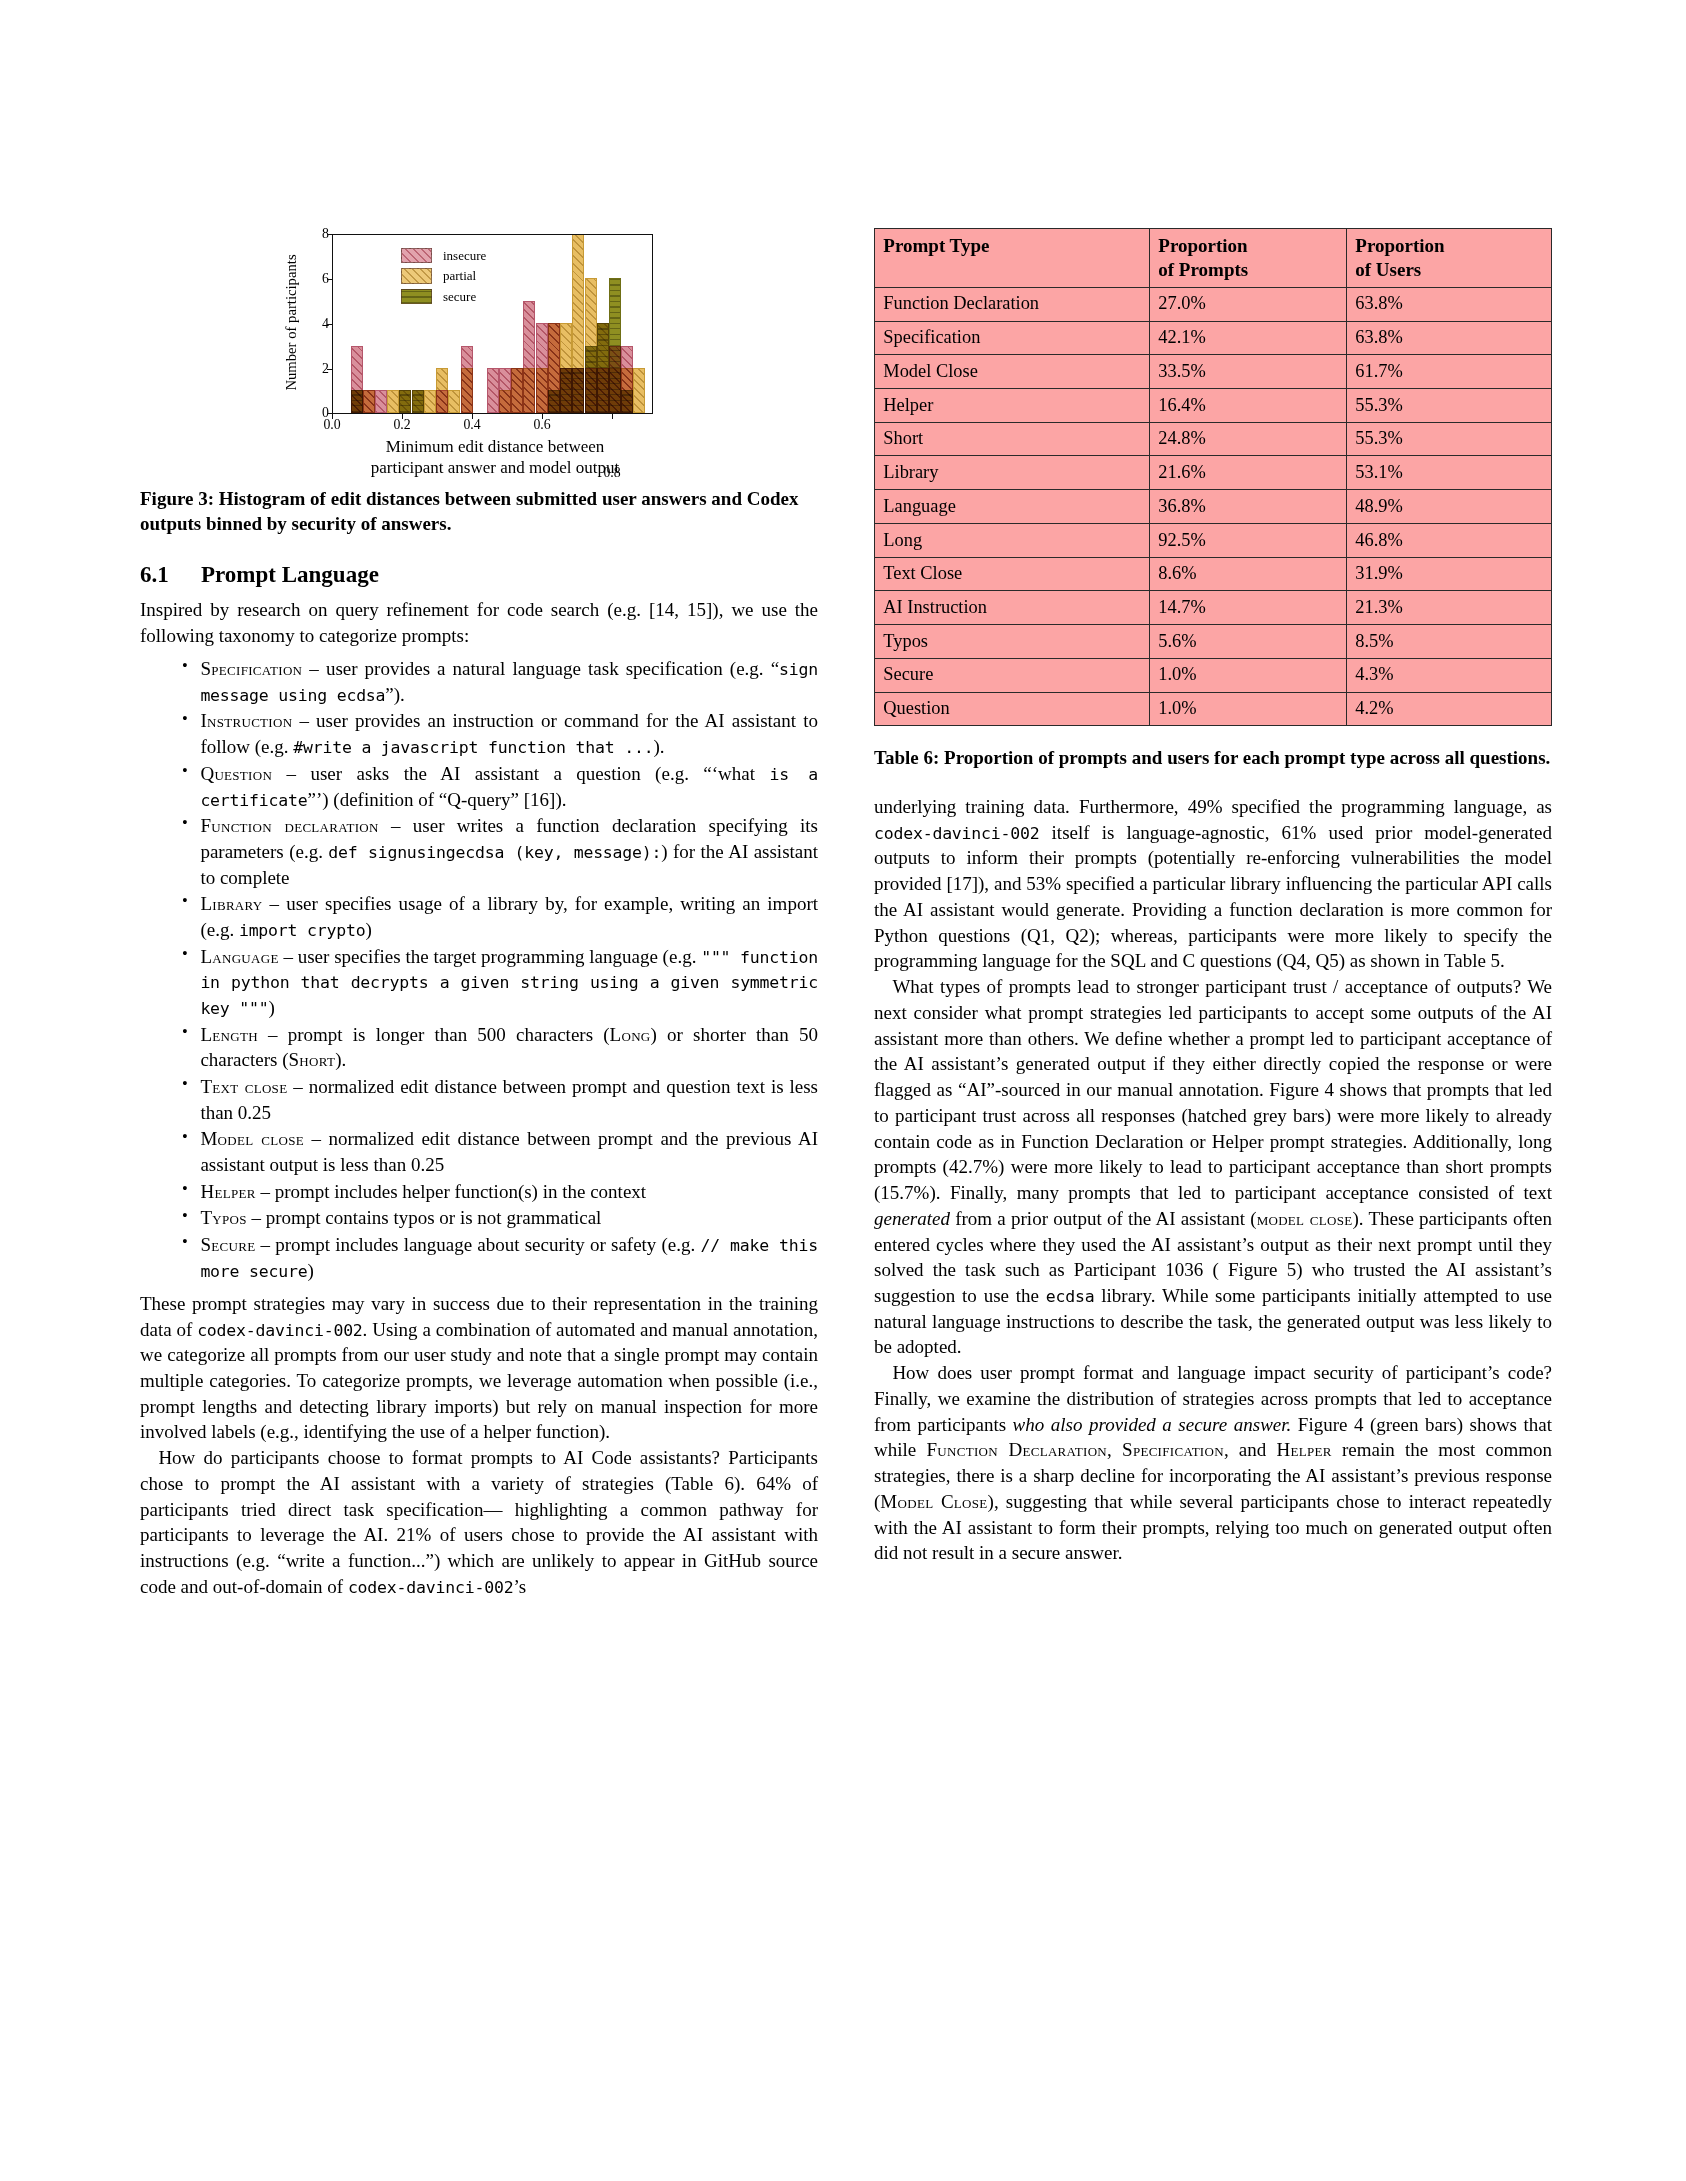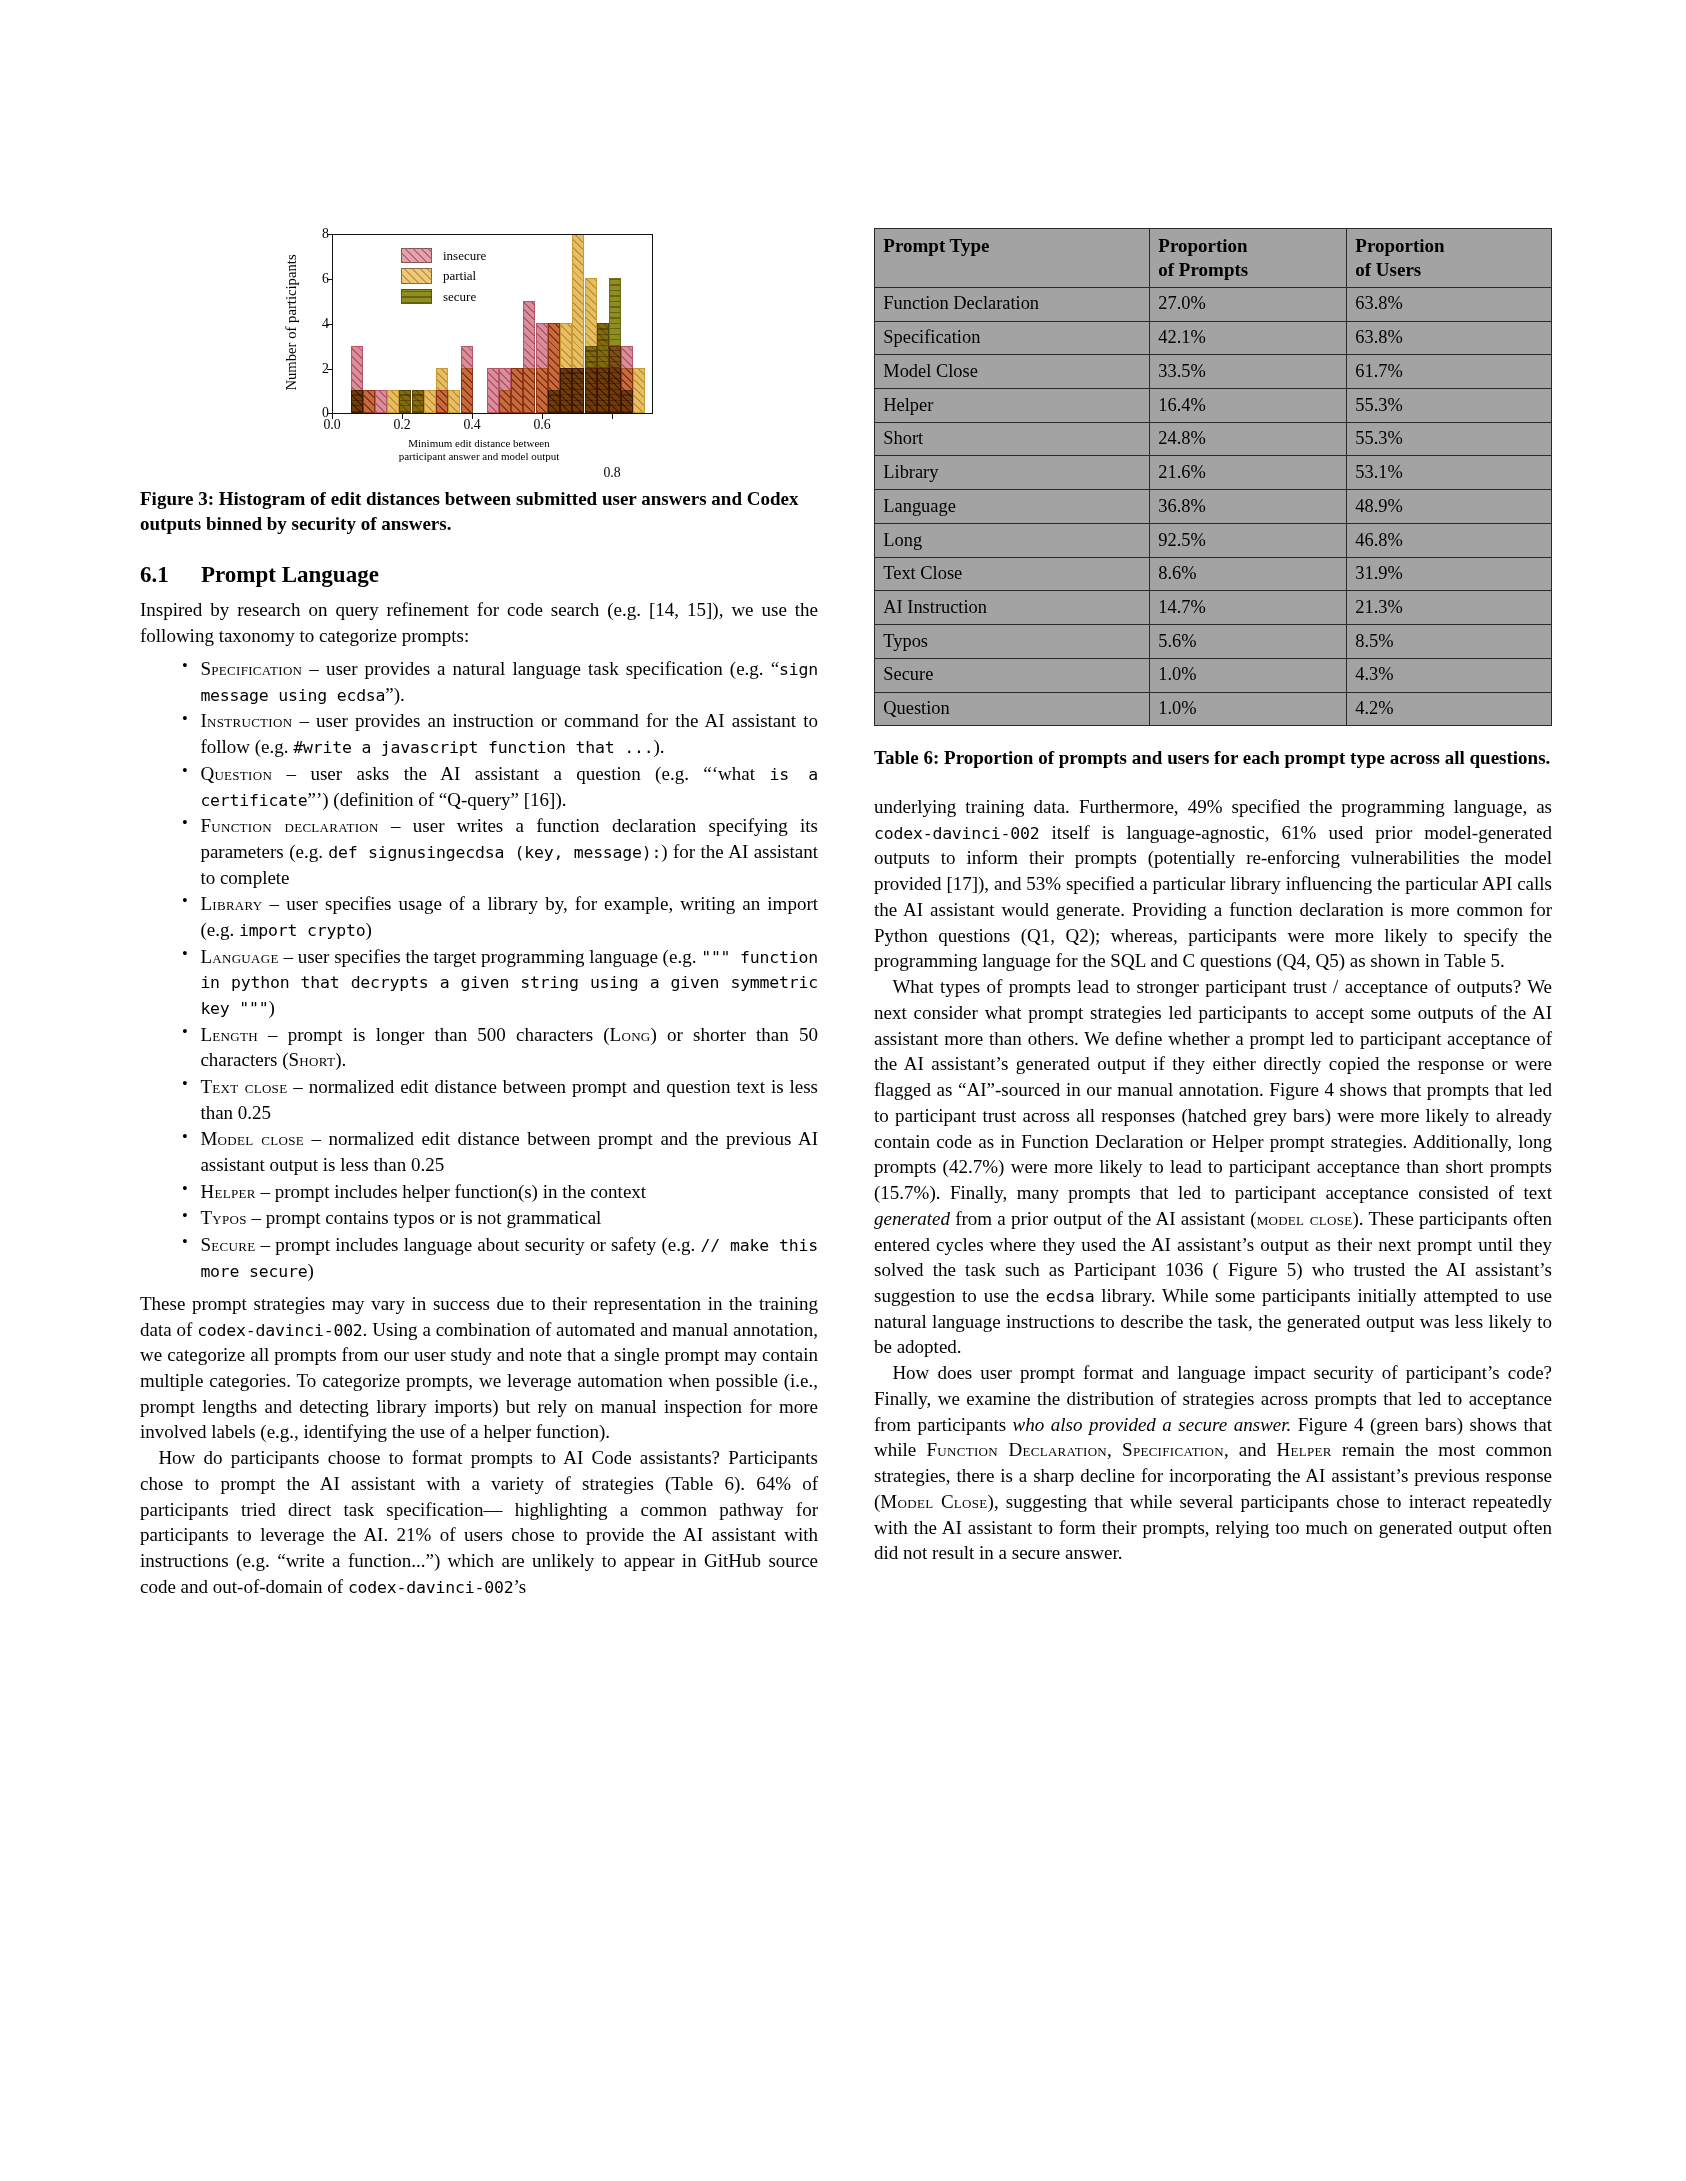--- a/index.html
+++ b/index.html
@@ -133,24 +133,24 @@
   .xtick-mark {
     position: absolute;
     top: 185px;
     width: 1.3px;
     height: 5.5px;
     background: #111;
   }
   .chart-xlabel {
     position: absolute;
     top: 209px;
-    left: 0;
+    left: 16px;
     width: 404px;
     text-align: center;
-    font-size: 11px;
+    font-size: 17px;
     line-height: 1.22;
     font-family: Liberation Serif, serif;
   }
   .legend {
     position: absolute;
     left: 68px;
     top: 13px;
     z-index: 5;
   }
   .legend-row {
@@ -237,21 +237,21 @@
     letter-spacing: -0.2px;
   }
   .it { font-style: italic; }
   .bf { font-weight: normal; }
 
   
   table.t6 {
     border-collapse: collapse;
     width: 678px;
     font-size: 18.4px;
-    background: #a3a3a3;
+    background: #fca5a5;
   }
   table.t6 th, table.t6 td {
     border: 1.1px solid #2a2a2a;
     padding: 4.6px 8.3px;
     text-align: left;
     vertical-align: top;
     line-height: 1.28;
   }
   table.t6 th {
     font-weight: bold;

